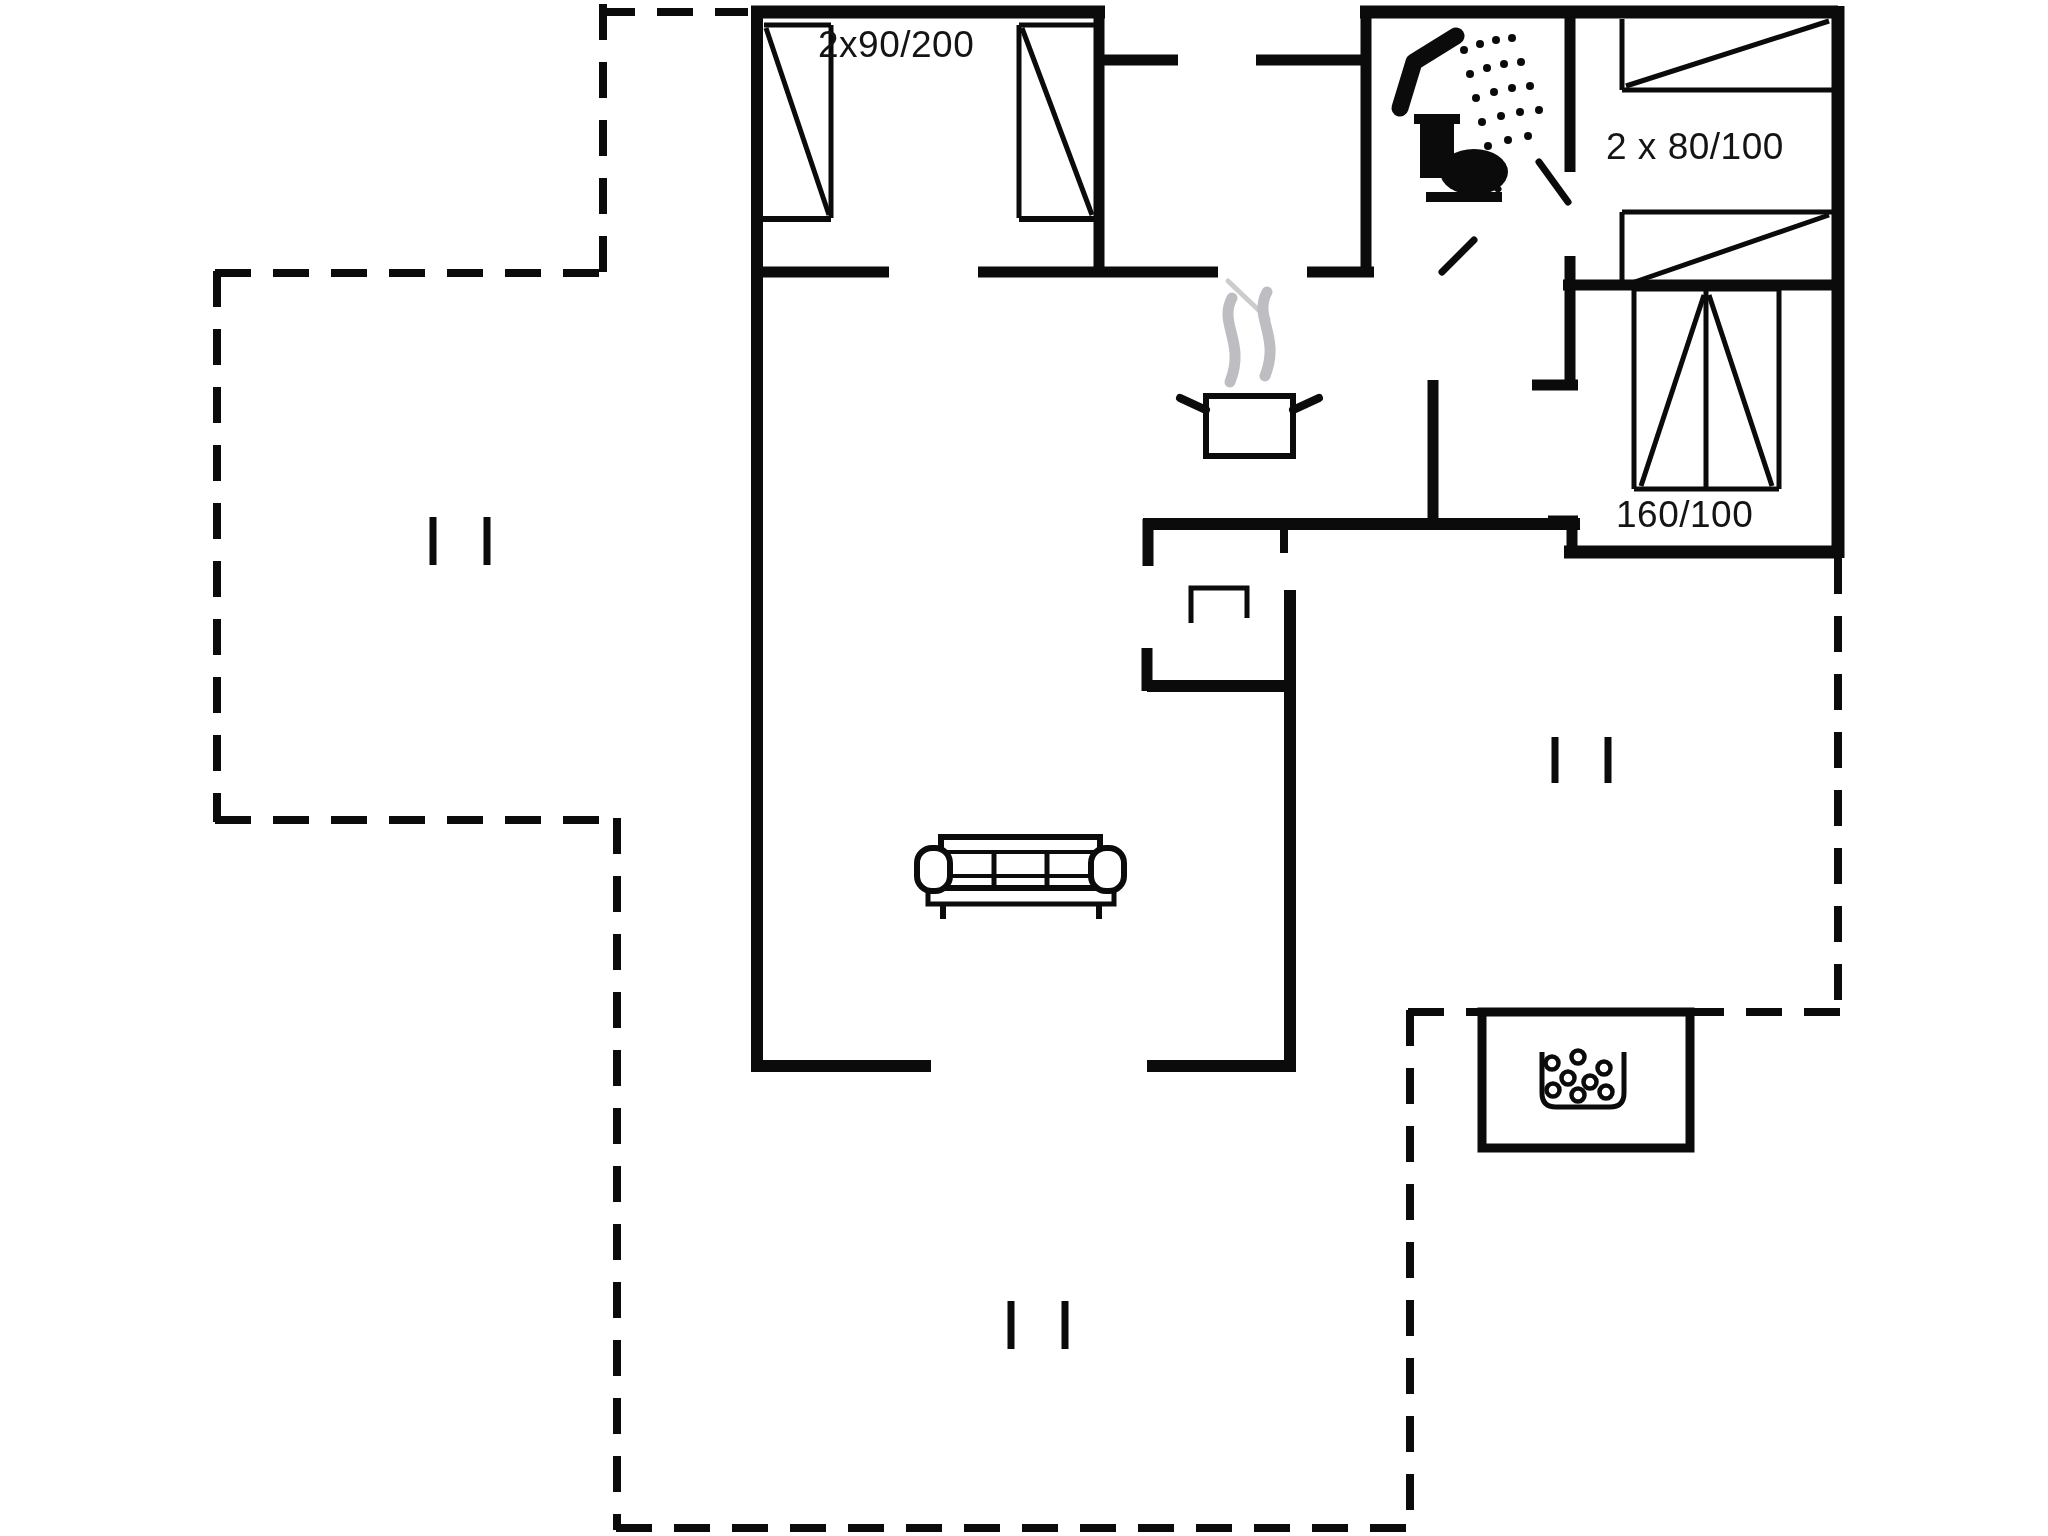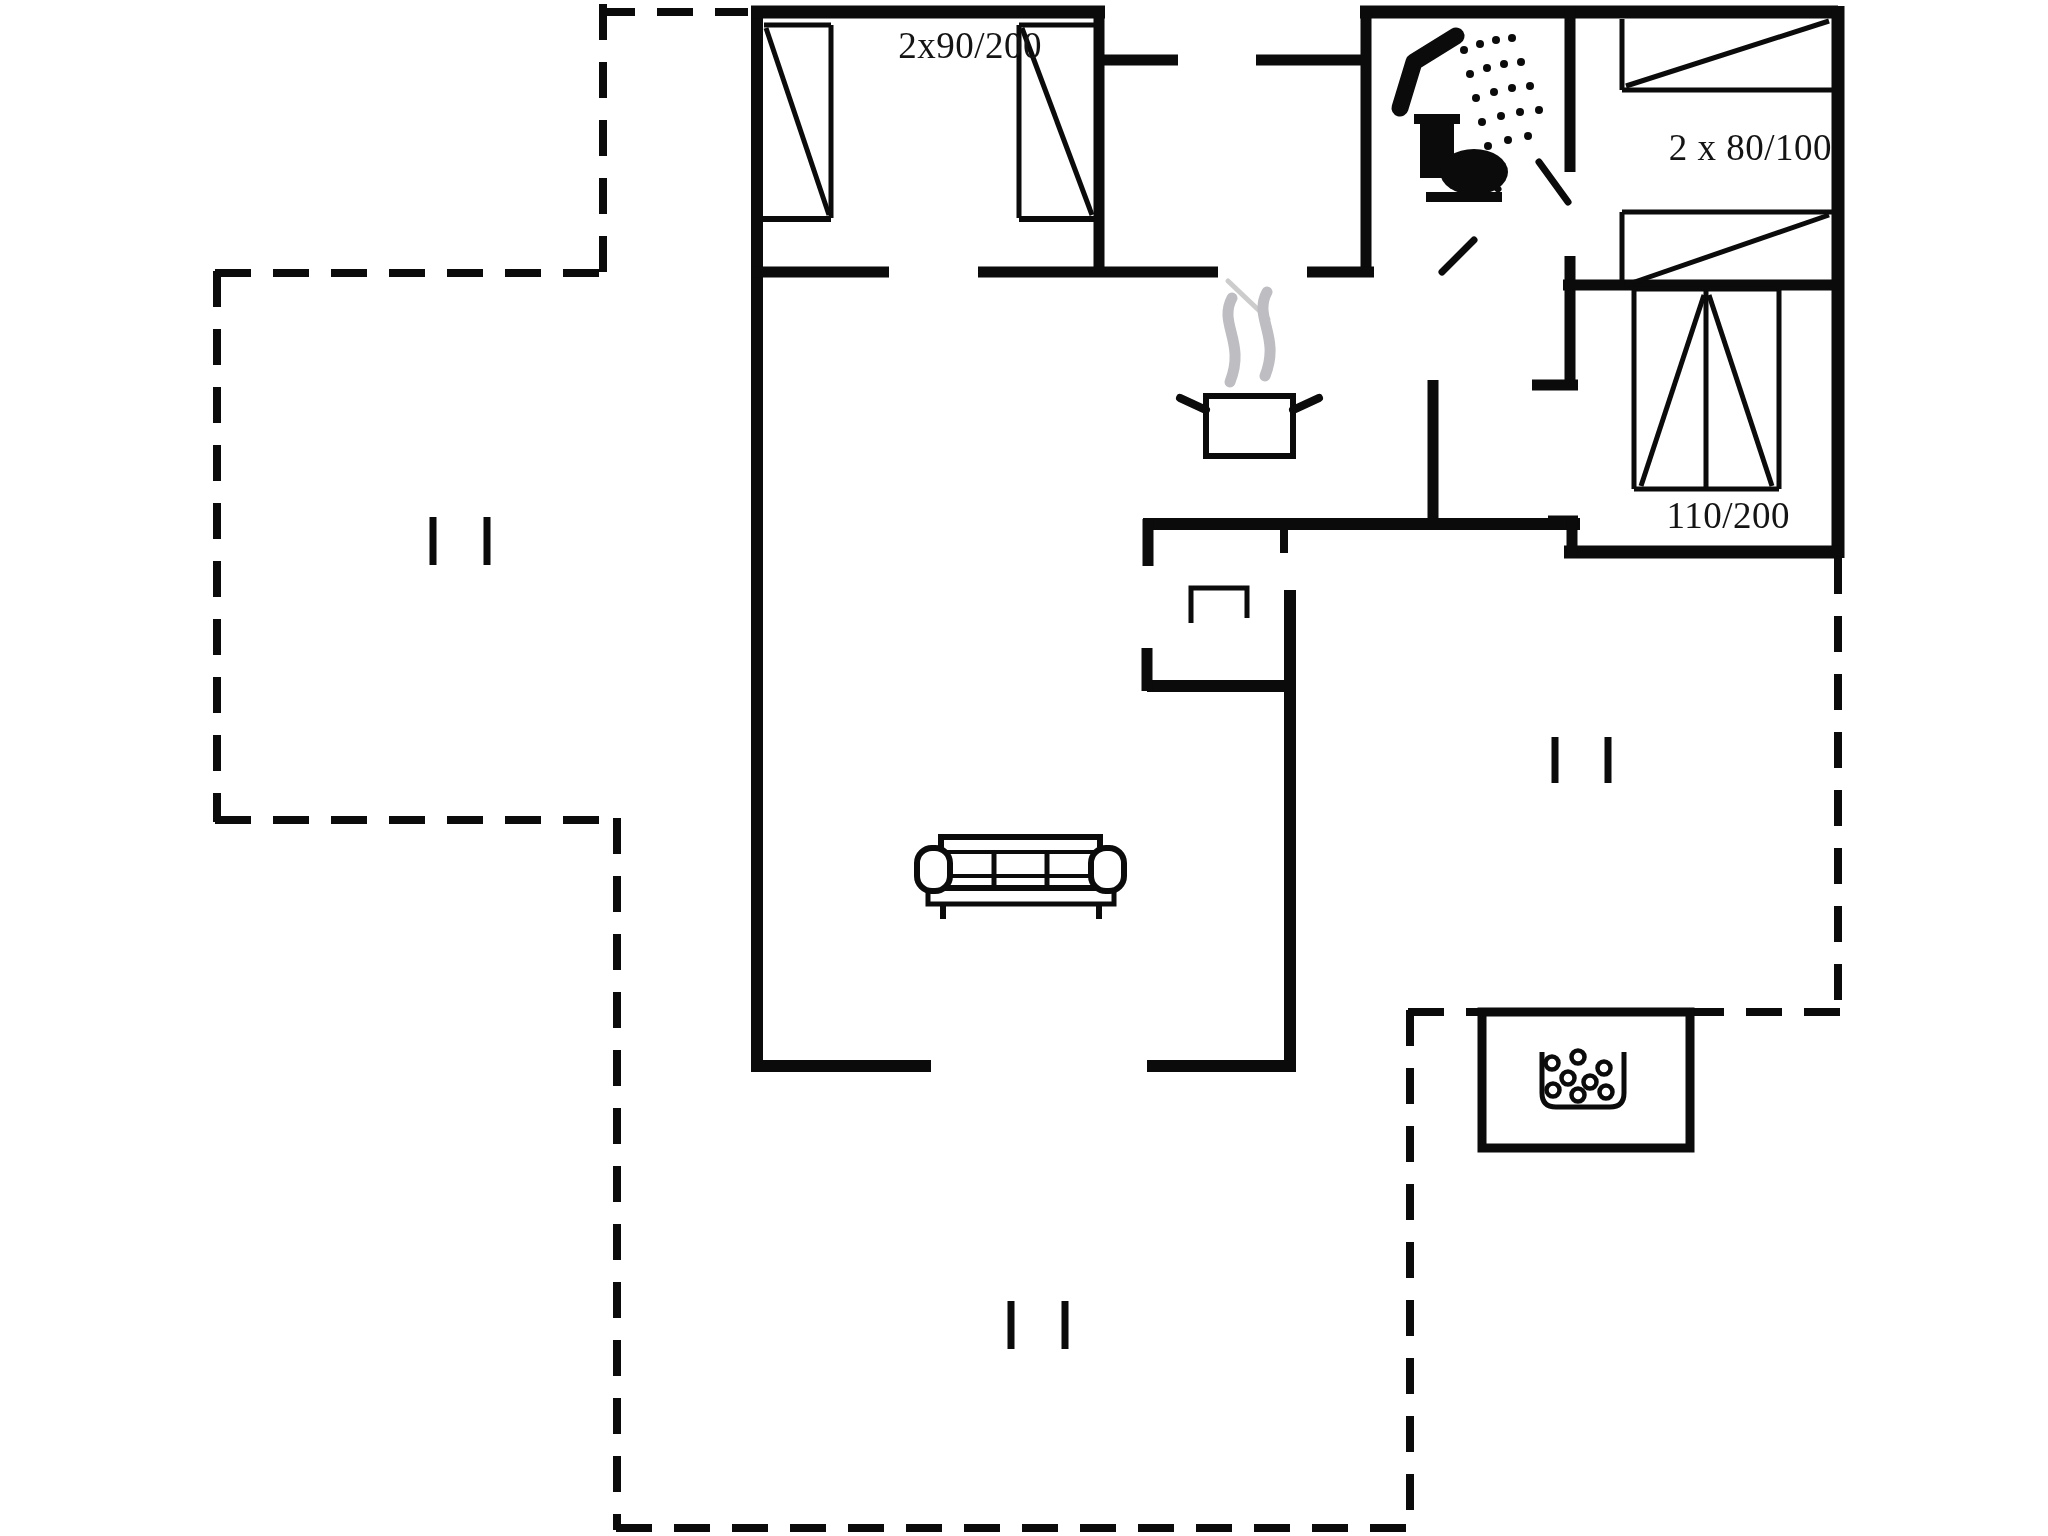--- a/index.html
+++ b/index.html
@@ -1,20 +1,20 @@
 <!DOCTYPE html>
 <html><head>
 <meta charset="utf-8">
 <style>
   html,body{margin:0;padding:0;background:#ffffff;}
   .stage{position:relative;width:2048px;height:1536px;background:#ffffff;overflow:hidden;
          font-family:"Liberation Sans", sans-serif;}
   .stage svg{position:absolute;left:0;top:0;}
-  .lbl{position:absolute;font-size:37px;font-weight:400;color:#141414;text-align:right;
-       letter-spacing:0.5px;white-space:nowrap;font-family:Liberation Serif, serif;}
+  .lbl{position:absolute;font-size:37px;font-weight:400;color:#141414;text-align:left;
+       letter-spacing:0.5px;white-space:nowrap;}
   #lbl-bed1{left:818px;top:24px;width:224px;}
   #lbl-bed2{left:1606px;top:126px;width:226px;}
   #lbl-bed3{left:1616px;top:494px;width:174px;}
 </style>
 </head>
 <body>
 
 <div class="stage">
   <svg id="plan-svg" width="2048" height="1536" viewBox="0 0 2048 1536">
     <defs>
@@ -157,14 +157,14 @@
       <use href="#icon-shower" xlink:href="#icon-shower" x="1390" y="20"></use>
       <use href="#icon-toilet" xlink:href="#icon-toilet" x="1412" y="112"></use>
       <use href="#icon-pot" xlink:href="#icon-pot" x="1170" y="290"></use>
       <use href="#icon-sink" xlink:href="#icon-sink" x="1188" y="585"></use>
       <use href="#icon-sofa" xlink:href="#icon-sofa" x="915" y="835"></use>
       <use href="#icon-hottub" xlink:href="#icon-hottub" x="1538" y="1046"></use>
     </svg>
 
   <div class="lbl" id="lbl-bed1">2x90/200</div>
   <div class="lbl" id="lbl-bed2">2 x 80/100</div>
-  <div class="lbl" id="lbl-bed3">110/200</div>
+  <div class="lbl" id="lbl-bed3">160/100</div>
 </div>
 
 </body></html>

